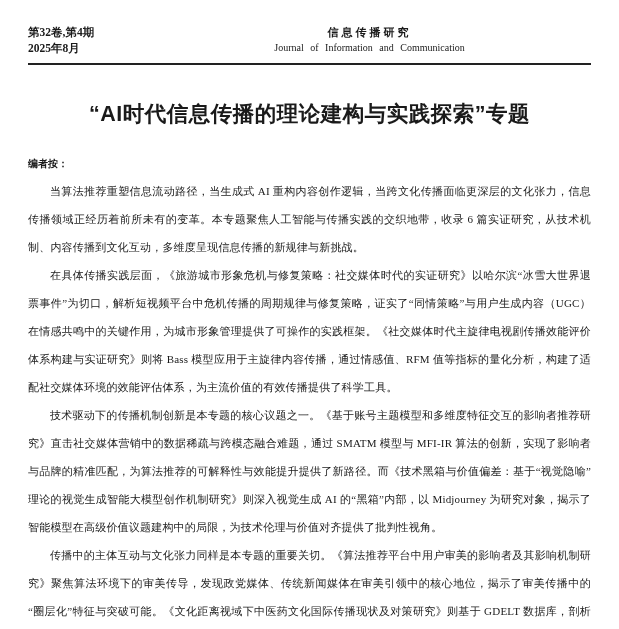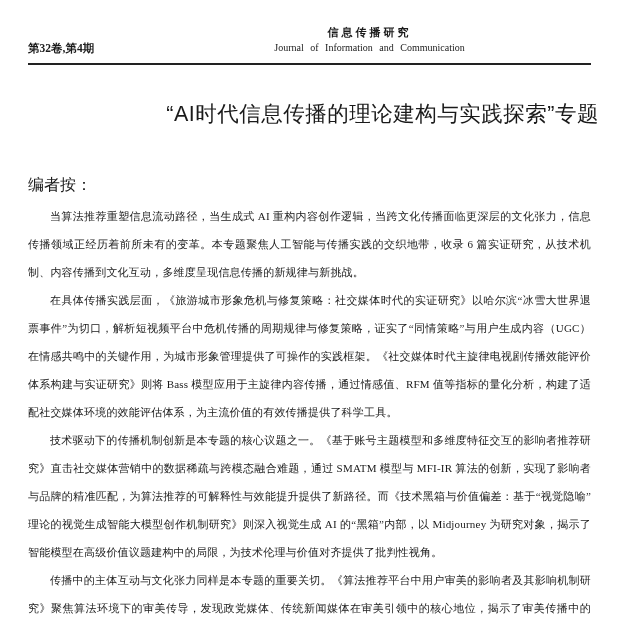--- a/index.html
+++ b/index.html
@@ -30,32 +30,32 @@
     font-weight:bold;
     font-size:11px;
     letter-spacing:3px;
   }
   .journal-name-en {
     font-size:10px;
     word-spacing:4px;
   }
   .special-title {
     margin:36px 20px 0 20px;
-    text-align:right;
+    text-align:center;
     font-family:"Liberation Sans","DejaVu Sans",sans-serif;
-    font-weight:normal;
+    font-weight:bold;
     font-size:21.5px;
     letter-spacing:0.5px;
     line-height:26px;
   }
   .editor-label {
-    margin:48px 28px 0 28px;
+    margin:30px 28px 0 28px;
     font-family:"Liberation Sans","DejaVu Sans",sans-serif;
-    font-weight:normal;
-    font-size:16px;
+    font-weight:bold;
+    font-size:10px;
   }
   .body-text {
     margin:6px 28px 0 28px;
   }
   .body-text p {
     margin:0;
     font-size:11px;
     line-height:28px;
     text-align:justify;
     text-justify:inter-ideograph;
@@ -64,20 +64,21 @@
   }
 </style>
 </head>
 <body>
 
 <div class="page">
 
   <div class="journal-header">
     <div class="col left">
       <div class="cn-issue">第32卷,第4期</div>
+      <div class="cn-issue">2025年8月</div>
     </div>
     <div class="col center">
       <div class="journal-name-cn">信息传播研究</div>
       <div class="journal-name-en">Journal of Information and Communication</div>
     </div>
   </div>
 
   <h1 class="special-title">“AI时代信息传播的理论建构与实践探索”专题</h1>
 
   <div class="editor-label">编者按：</div>

